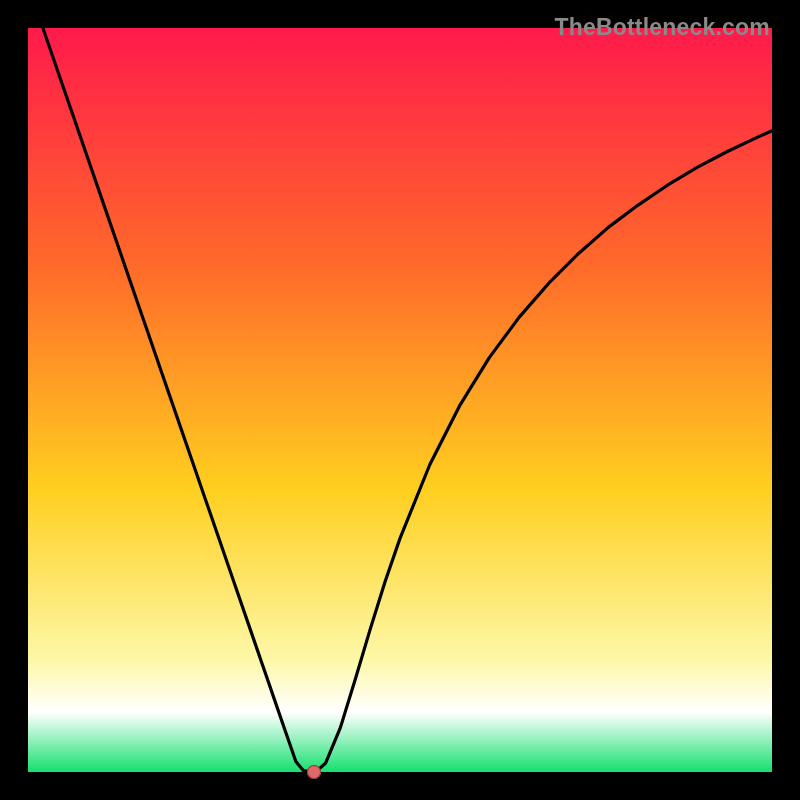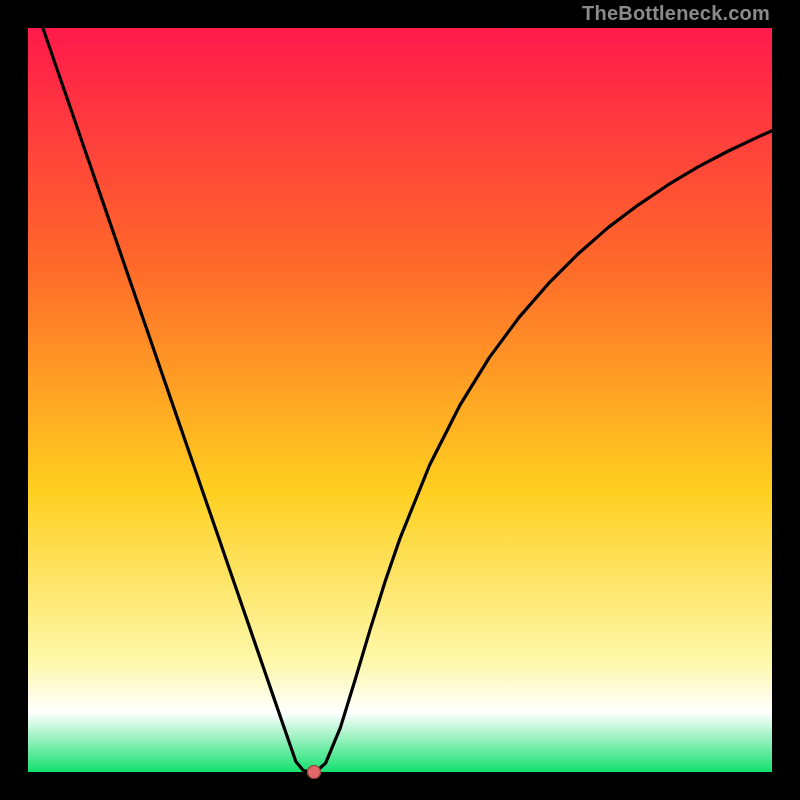--- a/index.html
+++ b/index.html
@@ -20,24 +20,24 @@
   }
   .plot-bg {
     position: absolute;
     left: 0;
     top: 0;
     width: 744px;
     height: 744px;
   }
   .watermark {
     position: absolute;
-    top: 2px;
+    top: 14px;
     right: 30px;
     font-family: Arial, Helvetica, sans-serif;
-    font-size: 20px;
+    font-size: 23px;
     font-weight: 600;
     letter-spacing: 0.2px;
     color: #8a8a8a;
     user-select: none;
   }
   svg.curve {
     position: absolute;
     left: 0;
     top: 0;
     width: 744px;

